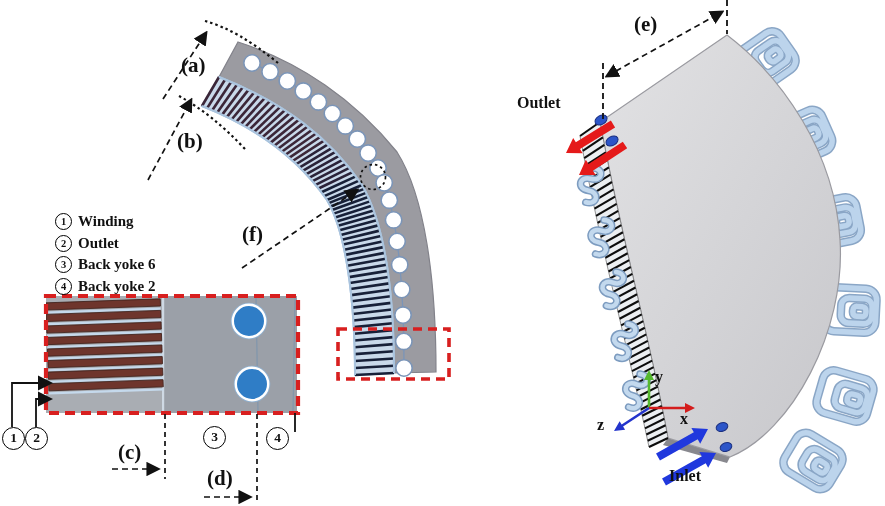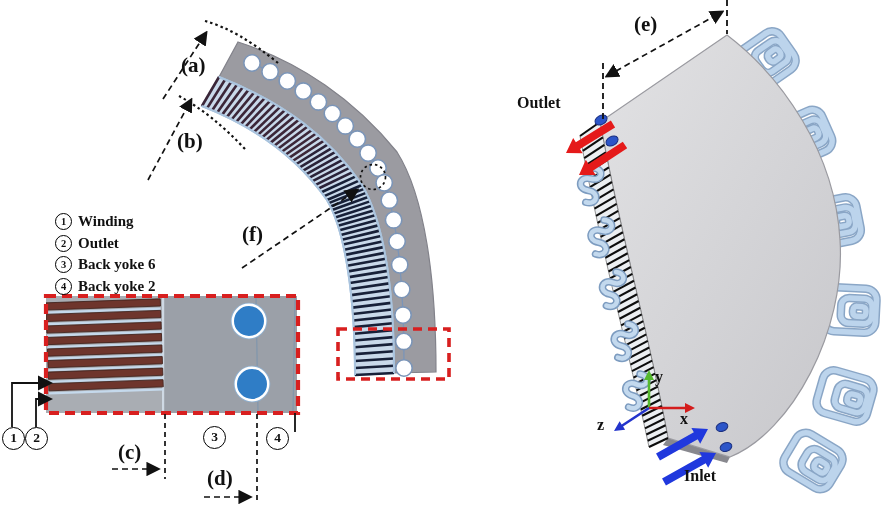--- a/index.html
+++ b/index.html
@@ -320,18 +320,18 @@
       <span>Back yoke 2</span>
     </div>
   </div>
 
   <div class="marker" style="left:2px;top:427px">1</div>
   <div class="marker" style="left:25px;top:427px">2</div>
   <div class="marker" style="left:203px;top:426px">3</div>
   <div class="marker" style="left:266px;top:427px">4</div>
 
   <div class="lbl flow" style="left:517px;top:94px">Outlet</div>
-  <div class="lbl flow" style="left:684px;top:467px">Inlet</div>
+  <div class="lbl flow" style="left:669px;top:467px">Inlet</div>
 
   <div class="lbl axis" style="left:655px;top:368px">y</div>
   <div class="lbl axis" style="left:680px;top:410px">x</div>
   <div class="lbl axis" style="left:597px;top:416px">z</div>
 </div>
 
 </body></html>

